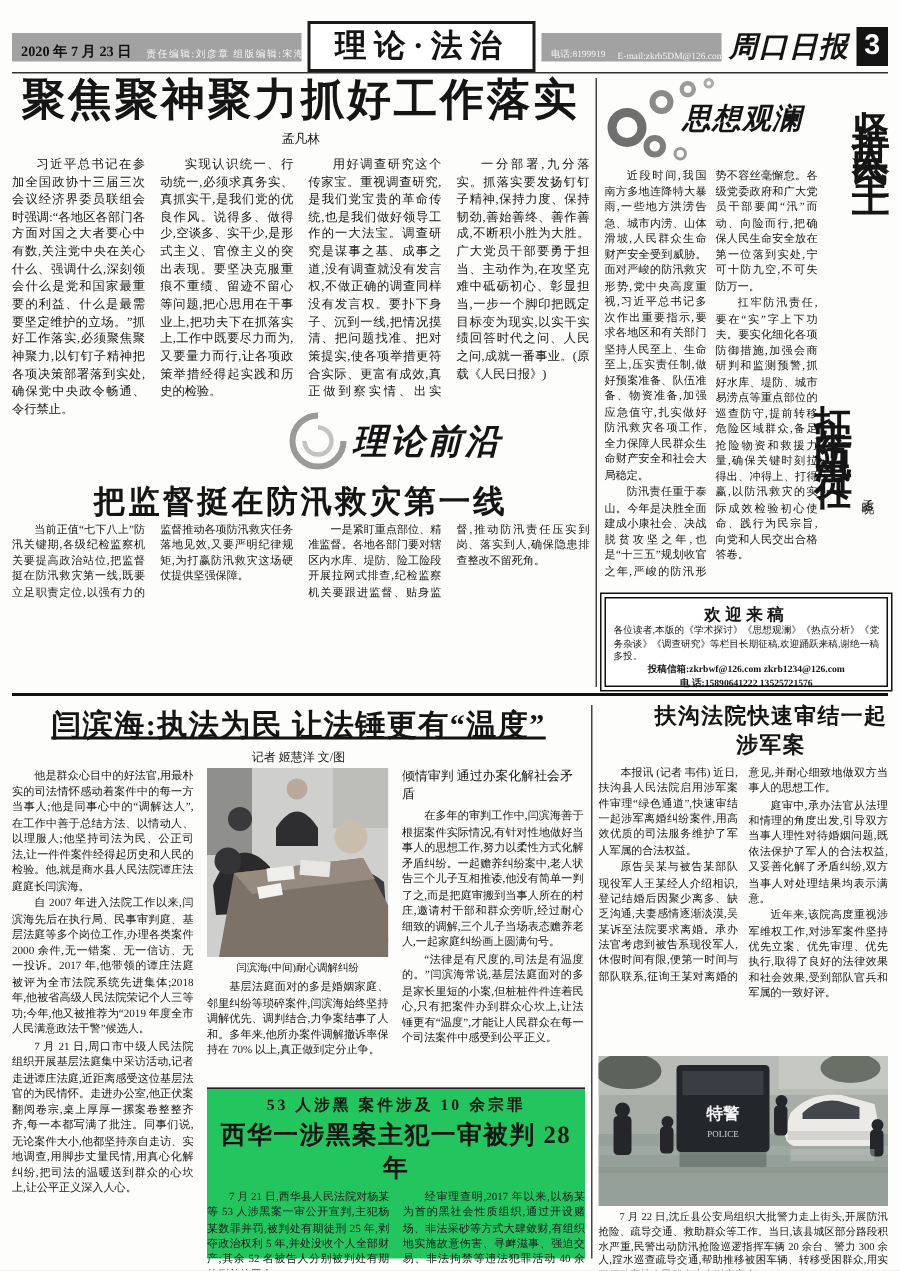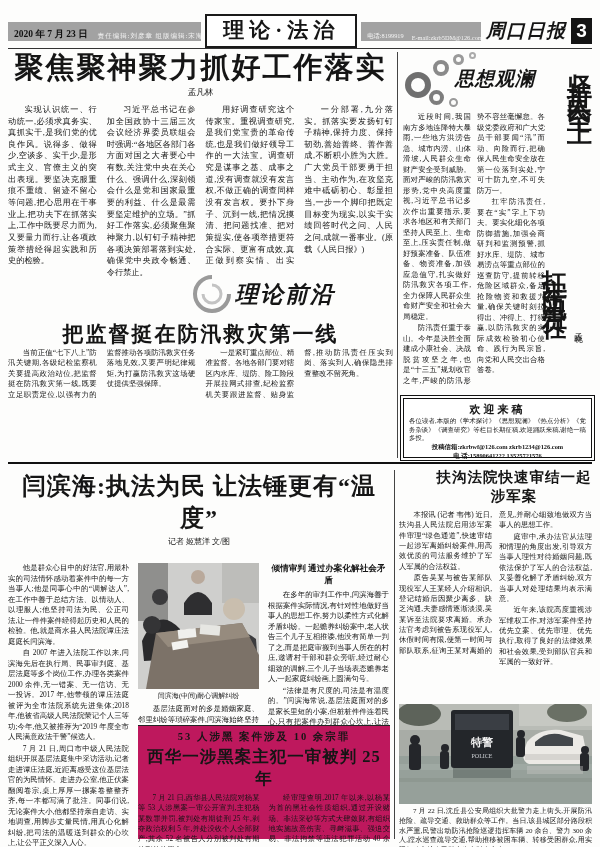--- a/index.html
+++ b/index.html
@@ -59,29 +59,29 @@
   .vh-author { font-size:8.5px; padding-top:214px; letter-spacing:2px; }
 
   .sub-box { position:absolute; left:0; right:0; bottom:0; height:60px; border:1px solid #111; outline:1px solid #111; outline-offset:2px;
     background:#fff; padding:3px 5px; }
   .sub-box-title { text-align:center; font-size:11px; font-weight:900; letter-spacing:3px; }
   .sub-box-text { font-size:6.4px; line-height:1.35; text-align:justify; }
   .sub-box-line { font-size:6.4px; line-height:1.35; text-align:center; font-weight:bold; }
 
   
   .bottom-left { position:absolute; left:8px; top:470px; width:382px; height:369px; }
-  .a3-title { font-size:24px; font-weight:900; text-align:center; letter-spacing:1px; }
-  .a3-byline { text-align:center; font-size:8px; margin:2px 0 16px 0; }
+  .a3-title { font-size:20px; font-weight:900; text-align:center; letter-spacing:1px;text-decoration:underline; }
+  .a3-byline { text-align:center; font-size:8px; margin:2px 0 2px 0; }
   .a3-cols { display:flex; gap:9px; height:306px; overflow:hidden; }
   .a3-col { width:121px; overflow:hidden; }
   .photo1 { width:100%; height:126px; display:block; }
   .photo-cap { font-size:7px; text-align:center; margin:2px 0 3px 0; }
-  .a3-subhead { font-size:8.6px; font-weight:bold; text-align:center; margin-bottom:3px; }
-
-  .sub-article { position:absolute; left:130px; right:0; bottom:0; height:114px; background:#be185d;
+  .a3-subhead { font-size:8.6px; font-weight:normal; margin-bottom:3px; }
+
+  .sub-article { position:absolute; left:130px; right:0; bottom:0; height:114px; background:#22c55e;
     border-top:1px solid #222; padding-top:4px; }
   .a4-kicker { font-size:10.5px; font-weight:bold; text-align:center; letter-spacing:2px; }
   .a4-title { font-size:16.5px; font-weight:900; text-align:center; letter-spacing:1px; margin:2px 0 3px 0; }
   .a4-body { height:66px; column-count:2; column-gap:9px; overflow:hidden; }
   .a4-body .para { font-size:7.3px; }
 
   
   .bottom-right { position:absolute; left:399px; top:468px; width:193px; height:371px; }
   .a5-title { font-size:14.5px; font-weight:900; text-align:center; letter-spacing:1px;margin-left:37px; }
   .a5-body { height:192px; column-count:2; column-gap:7px; overflow:hidden; margin-top:4px; }
@@ -108,22 +108,22 @@
     </div>
     <div class="paper-name">周口日报</div>
     <div class="page-num">3</div>
   </div>
   <div class="hdr-rule"></div>
 
   <div class="left-main">
     <h1 class="a1-title">聚焦聚神聚力抓好工作落实</h1>
     <div class="a-byline">孟凡林</div>
     <div class="a1-body">
+        <p class="para">习近平总书记在参加全国政协十三届三次会议经济界委员联组会时强调:“各地区各部门各方面对国之大者要心中有数,关注党中央在关心什么、强调什么,深刻领会什么是党和国家最重要的利益、什么是最需要坚定维护的立场。”抓好工作落实,必须聚焦聚神聚力,以钉钉子精神把各项决策部署落到实处,确保党中央政令畅通、令行禁止。</p>
         <p class="para">实现认识统一、行动统一,必须求真务实、真抓实干,是我们党的优良作风。说得多、做得少,空谈多、实干少,是形式主义、官僚主义的突出表现。要坚决克服重痕不重绩、留迹不留心等问题,把心思用在干事业上,把功夫下在抓落实上,工作中既要尽力而为,又要量力而行,让各项政策举措经得起实践和历史的检验。</p>
-        <p class="para">习近平总书记在参加全国政协十三届三次会议经济界委员联组会时强调:“各地区各部门各方面对国之大者要心中有数,关注党中央在关心什么、强调什么,深刻领会什么是党和国家最重要的利益、什么是最需要坚定维护的立场。”抓好工作落实,必须聚焦聚神聚力,以钉钉子精神把各项决策部署落到实处,确保党中央政令畅通、令行禁止。</p>
         <p class="para">用好调查研究这个传家宝。重视调查研究,是我们党宝贵的革命传统,也是我们做好领导工作的一大法宝。调查研究是谋事之基、成事之道,没有调查就没有发言权,不做正确的调查同样没有发言权。要扑下身子、沉到一线,把情况摸清、把问题找准、把对策提实,使各项举措更符合实际、更富有成效,真正做到察实情、出实招、办实事、求实效。</p>
         <p class="para">一分部署,九分落实。抓落实要发扬钉钉子精神,保持力度、保持韧劲,善始善终、善作善成,不断积小胜为大胜。广大党员干部要勇于担当、主动作为,在攻坚克难中砥砺初心、彰显担当,一步一个脚印把既定目标变为现实,以实干实绩回答时代之问、人民之问,成就一番事业。(原载《人民日报》)</p>
       </div>
 
     <div class="badge-front">
       <svg width="42" height="42" viewBox="0 0 42 42">
         <path d="M21 4 A17 17 0 1 0 38 21" fill="none" stroke="#9a9a9a" stroke-width="4"></path>
         <path d="M21 12 A9 9 0 1 1 12 21" fill="none" stroke="#c3c3c3" stroke-width="3"></path>
       </svg>
       <span class="badge-front-text">理论前沿</span>
@@ -214,21 +214,21 @@
         <div class="a3-subhead">倾情审判 通过办案化解社会矛盾</div>
         <div>
             <p class="para">在多年的审判工作中,闫滨海善于根据案件实际情况,有针对性地做好当事人的思想工作,努力以柔性方式化解矛盾纠纷。一起赡养纠纷案中,老人状告三个儿子互相推诿,他没有简单一判了之,而是把庭审搬到当事人所在的村庄,邀请村干部和群众旁听,经过耐心细致的调解,三个儿子当场表态赡养老人,一起家庭纠纷画上圆满句号。</p>
             <p class="para">“法律是有尺度的,司法是有温度的。”闫滨海常说,基层法庭面对的多是家长里短的小案,但桩桩件件连着民心,只有把案件办到群众心坎上,让法锤更有“温度”,才能让人民群众在每一个司法案件中感受到公平正义。</p>
           </div>
       </div>
     </div>
 
     <div class="sub-article">
       <div class="a4-kicker">53 人涉黑  案件涉及 10 余宗罪</div>
-      <div class="a4-title">西华一涉黑案主犯一审被判 25 年</div>
+      <div class="a4-title">西华一涉黑案主犯一审被判 28 年</div>
       <div class="a4-body">
           <p class="para">7 月 21 日,西华县人民法院对杨某等 53 人涉黑案一审公开宣判,主犯杨某数罪并罚,被判处有期徒刑 25 年,剥夺政治权利 5 年,并处没收个人全部财产;其余 52 名被告人分别被判处有期徒刑并处罚金。</p>
           <p class="para">经审理查明,2017 年以来,以杨某为首的黑社会性质组织,通过开设赌场、非法采砂等方式大肆敛财,有组织地实施故意伤害、寻衅滋事、强迫交易、非法拘禁等违法犯罪活动 40 余起,严重破坏当地经济、社会生活秩序,造成恶劣社会影响。</p>
         </div>
     </div>
   </div>
 
   <div class="bottom-right">
     <h2 class="a5-title">扶沟法院快速审结一起涉军案</h2>
     <div class="a5-body">

